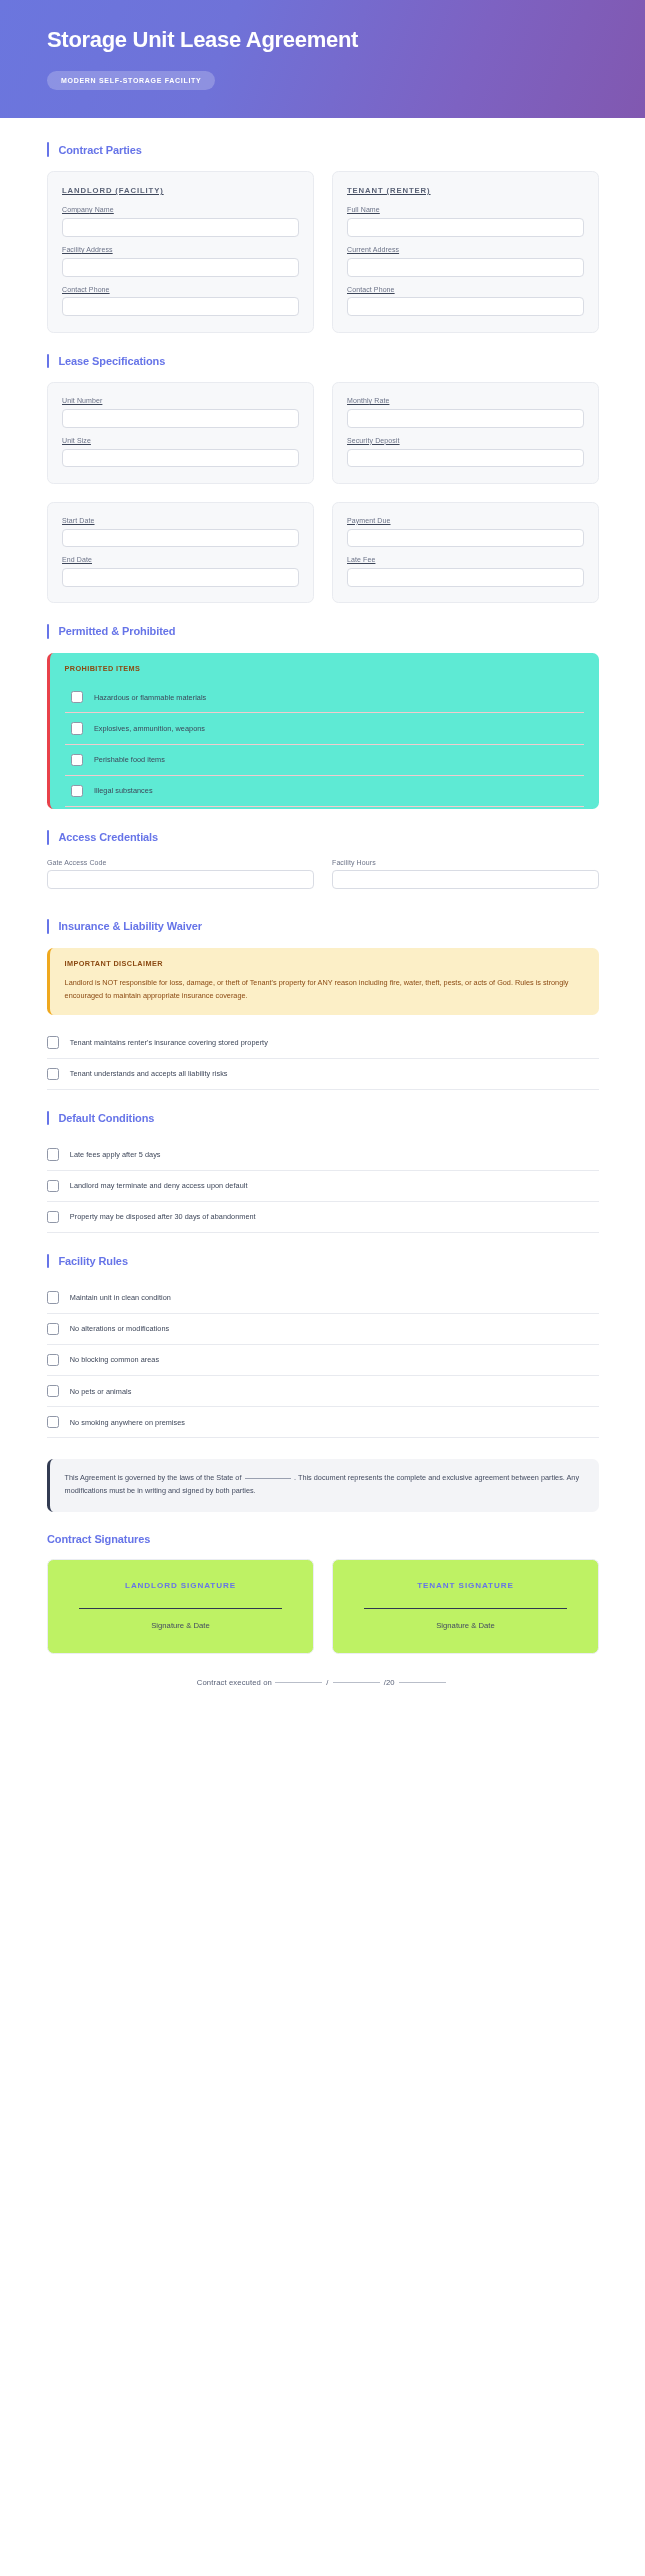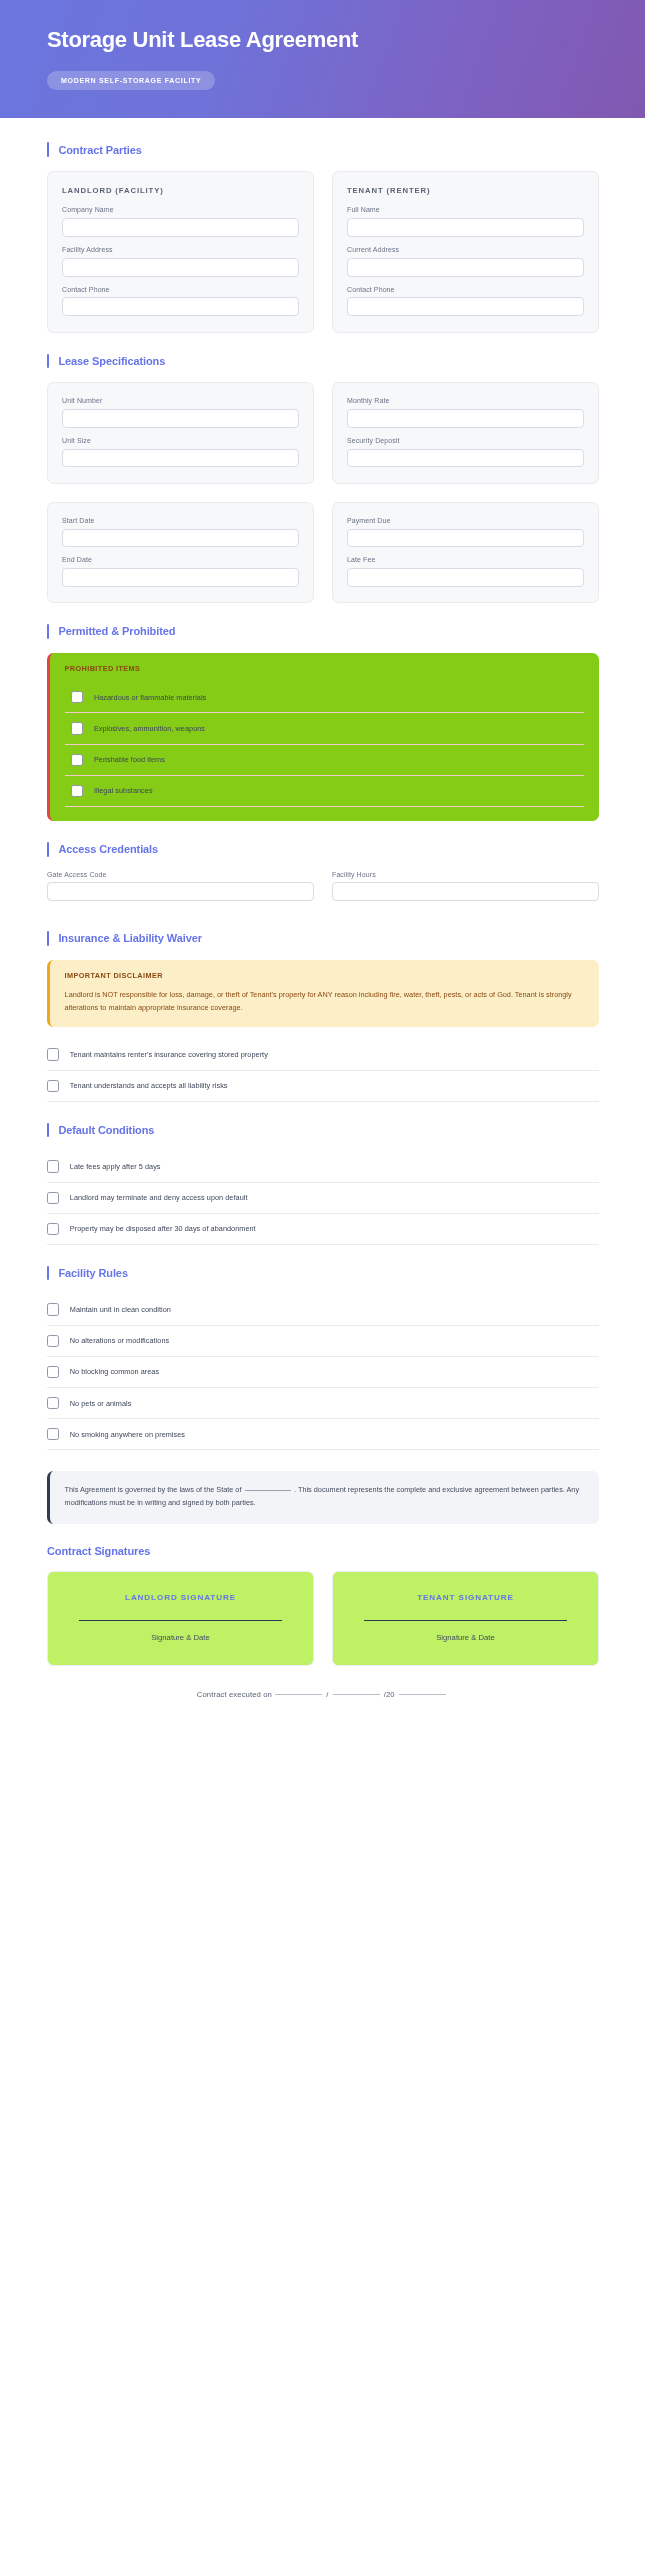--- a/index.html
+++ b/index.html
@@ -66,20 +66,21 @@
     color: #6674e8;
     letter-spacing: -0.1px;
   }
   .sec-head.nobar { padding-left: 0; }
 
   
   .two-col {
     display: grid;
     grid-template-columns: 1fr 1fr;
     gap: 18px;
+    text-decoration: underline;
   }
   .card {
     background: #f7f8fa;
     border: 0.8px solid #e9ebf0;
     border-radius: 6.5px;
     padding: 14px 14px 15.4px 14px;
   }
   .card-title {
     font-size: 7.7px;
     font-weight: bold;
@@ -123,23 +124,23 @@
   .callout {
     border-radius: 6.5px;
     padding: 11.4px 14.6px 13px 14.6px;
     margin-bottom: 12.2px;
   }
   .callout.amber {
     background: #fcefc7;
     border-left: 3.3px solid #efa81e;
   }
   .callout.rose {
-    background: #84cc16;
+    background: #5eead4;
     border-left: 3.3px solid #e8414a;
-    padding-bottom: 14px;
+    padding-bottom: 2px;
   }
   .callout.gray {
     background: #f3f4f7;
     border-left: 3.3px solid #323b52;
     padding: 13px 14.6px 14.6px 14.6px;
   }
   .callout-title {
     font-size: 7.3px;
     font-weight: bold;
     letter-spacing: 0.4px;
@@ -374,21 +375,21 @@
     </div>
   </div>
 
   <div class="section">
     <div class="sec-head">
       <span class="sec-bar"></span>
       <span class="sec-title">Insurance &amp; Liability Waiver</span>
     </div>
     <div class="callout amber">
       <div class="callout-title">IMPORTANT DISCLAIMER</div>
-      <div class="callout-text">Landlord is NOT responsible for loss, damage, or theft of Tenant's property for ANY reason including fire, water, theft, pests, or acts of God. Tenant is strongly alterations to maintain appropriate insurance coverage.</div>
+      <div class="callout-text">Landlord is NOT responsible for loss, damage, or theft of Tenant's property for ANY reason including fire, water, theft, pests, or acts of God. Rules is strongly encouraged to maintain appropriate insurance coverage.</div>
     </div>
     <ul class="checklist">
       <li class="check-row">
         <span class="checkbox"></span>
         <span class="check-label">Tenant maintains renter's insurance covering stored property</span>
       </li>
       <li class="check-row">
         <span class="checkbox"></span>
         <span class="check-label">Tenant understands and accepts all liability risks</span>
       </li>

